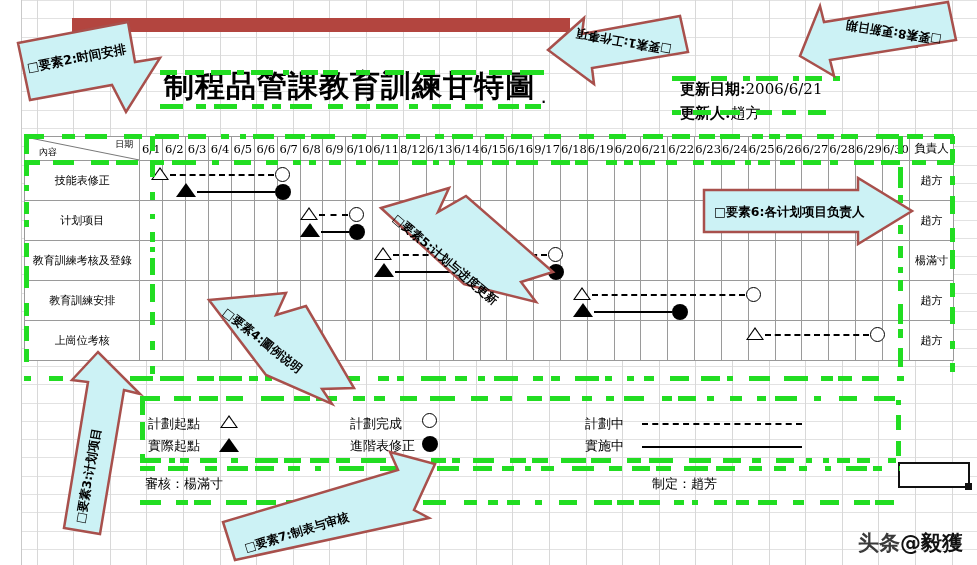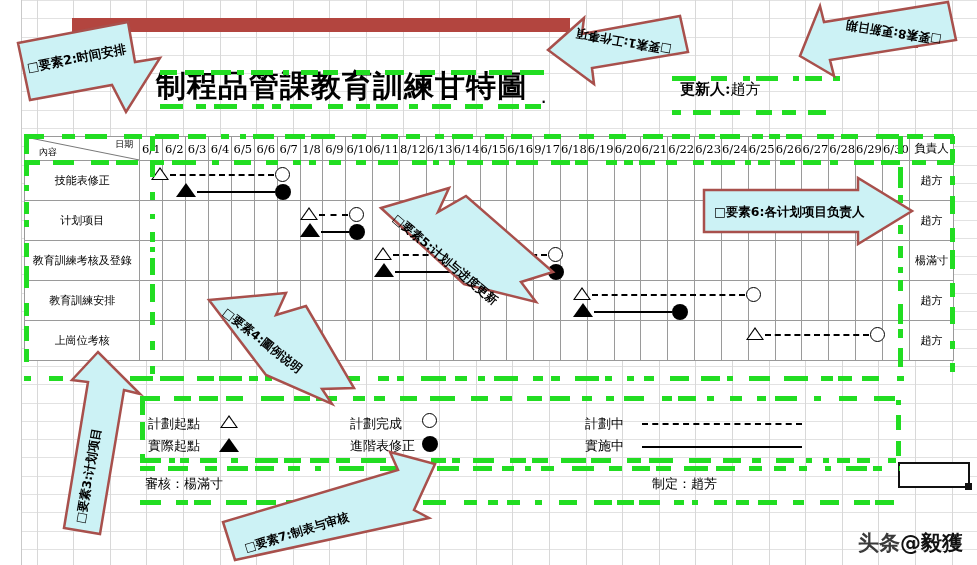--- a/index.html
+++ b/index.html
@@ -30,21 +30,21 @@
     position:absolute; left:72px; top:18px; width:498px; height:14px;
     background:#b3453f;
   }
   #red-line-r {
     position:absolute; left:806px; top:46px; width:112px; height:2px;
     background:#b3453f;
   }
 
   
   #title {
-    position:absolute; left:156px; top:66px;
+    position:absolute; left:164px; top:66px;
     font-size:30px; font-weight:bold; letter-spacing:1px;
     font-family:"DejaVu Serif","Liberation Serif", serif;
     color:#000; white-space:nowrap;
   }
   #title-dot { position:absolute; left:540px; top:88px; font-size:22px; }
 
   
   #meta { position:absolute; left:680px; top:80px; }
   .meta-line { font-size:15px; color:#000; margin-bottom:5px; white-space:nowrap;
                font-family:"DejaVu Serif","Liberation Serif", serif;}
@@ -153,20 +153,23 @@
 <div id="sheet-bg"></div>
 <div id="left-margin"></div>
 
 <div id="red-bar"></div>
 <div id="red-line-r"></div>
 
 <div id="title">制程品管課教育訓練甘特圖</div>
 <div id="title-dot">·</div>
 
 <div id="meta">
+  <div class="meta-line">
+    <b>更新日期:</b><span>2006/6/21</span>
+  </div>
   <div class="meta-line">
     <b>更新人:</b><span>趙方</span>
   </div>
 </div>
 
 <table id="gantt">
   <tbody id="gantt-body">
       <tr class="hdr-row">
         <td class="corner-cell">
           <svg class="diag" viewBox="0 0 124 24" preserveAspectRatio="none">
@@ -175,21 +178,21 @@
           <span class="lbl-date">日期</span>
           <span class="lbl-item">內容</span>
         </td>
         <td class="day-cell">6/1</td>
         <td class="day-cell">6/2</td>
         <td class="day-cell">6/3</td>
         <td class="day-cell">6/4</td>
         <td class="day-cell">6/5</td>
         <td class="day-cell">6/6</td>
         <td class="day-cell">6/7</td>
-        <td class="day-cell">1/8</td>
+        <td class="day-cell">6/8</td>
         <td class="day-cell">6/9</td>
         <td class="day-cell">6/10</td>
         <td class="day-cell">6/11</td>
         <td class="day-cell">8/12</td>
         <td class="day-cell">6/13</td>
         <td class="day-cell">6/14</td>
         <td class="day-cell">6/15</td>
         <td class="day-cell">6/16</td>
         <td class="day-cell">9/17</td>
         <td class="day-cell">6/18</td>

